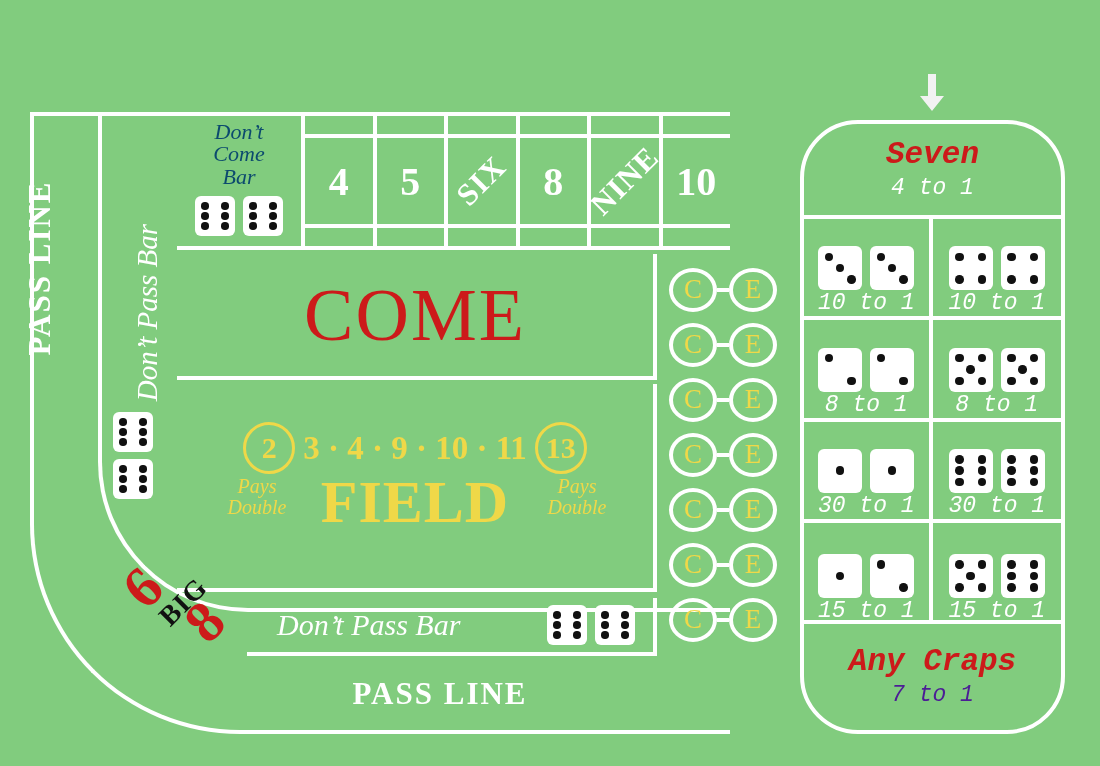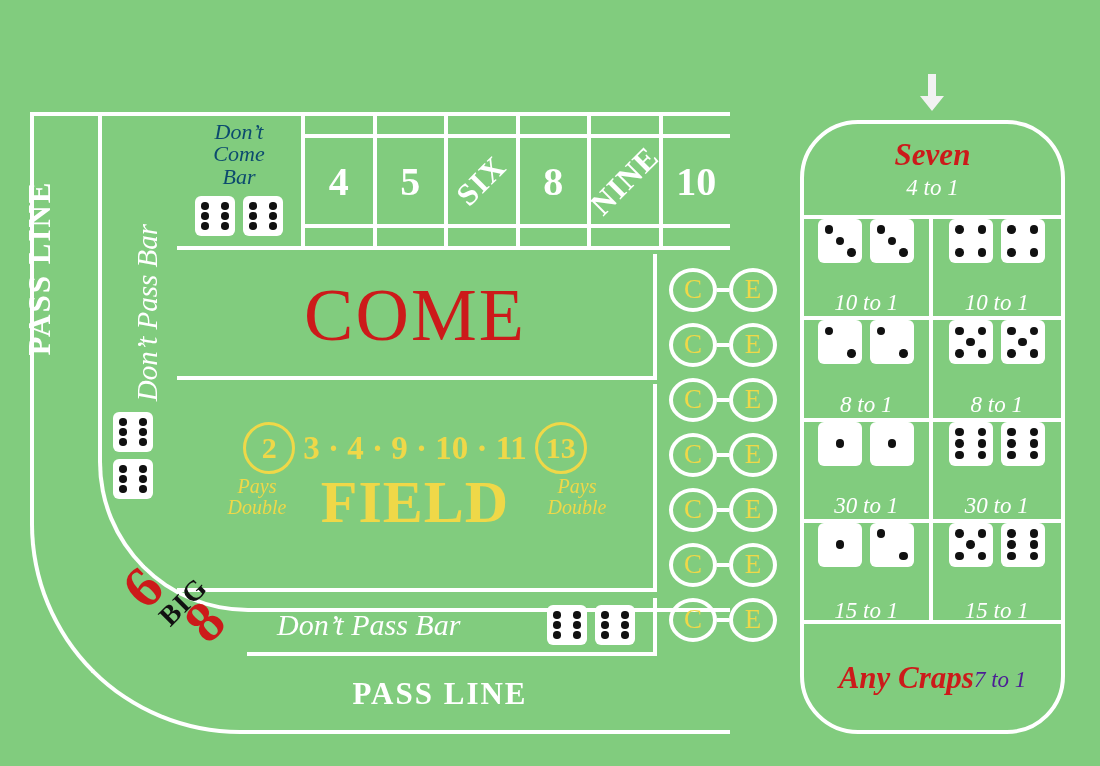--- a/index.html
+++ b/index.html
@@ -166,46 +166,46 @@
     display:flex;align-items:center;justify-content:center;
     color:#fff;font-family:"Liberation Sans", sans-serif;font-size:22px;letter-spacing:.5px;
   }
   #prop-arrow{
     position:absolute;left:918px;top:74px;width:28px;height:38px;
   }
 
   
   #prop-panel{
     left:800px;top:120px;width:265px;height:614px;
-    border:4px solid #fff;border-radius:58px;
+    border:4px solid #fff;border-radius:58px;font-family:Liberation Mono, monospace;
   }
   #prop-seven{
     position:absolute;left:0;top:0;width:100%;height:95px;
     border-bottom:4px solid #fff;box-sizing:border-box;
     display:flex;flex-direction:column;align-items:center;justify-content:center;
   }
   #prop-seven .nm{color:#cc1a1a;font-style:italic;font-weight:bold;font-size:31px;line-height:1;}
   #prop-seven .od{color:#fff;font-style:italic;font-size:23px;margin-top:5px;}
   #prop-grid{
     position:absolute;left:0;top:95px;width:100%;height:405px;
     display:grid;grid-template-columns:1fr 1fr;grid-template-rows:repeat(4,1fr);
   }
   .prop-cell{
     position:relative;box-sizing:border-box;
     border-right:4px solid #fff;border-bottom:4px solid #fff;
-    display:flex;flex-direction:column;align-items:center;justify-content:space-between;
+    display:flex;flex-direction:column;align-items:center;justify-content:flex-end;
   }
   .prop-cell:nth-child(2n){border-right:none;}
   .prop-cell:nth-child(n+7){border-bottom:none;}
   .prop-cell .dicepair{display:flex;gap:8px;}
   .prop-cell .od{color:#fff;font-style:italic;font-size:23px;}
   #prop-craps{
     position:absolute;left:0;bottom:0;width:100%;height:110px;
     border-top:4px solid #fff;box-sizing:border-box;
-    display:flex;align-items:center;justify-content:center;
+    display:flex;flex-direction:column;align-items:center;justify-content:center;
   }
   #prop-craps .nm{color:#cc1a1a;font-style:italic;font-weight:bold;font-size:31px;line-height:1;}
   #prop-craps .od{color:#4c1d95;font-style:italic;font-size:23px;margin-top:5px;}
 
   
   .die{
     background:#fff;border-radius:6px;position:relative;
     display:grid;box-sizing:border-box;
   }
   .die.md{width:40px;height:40px;padding:5px;}

